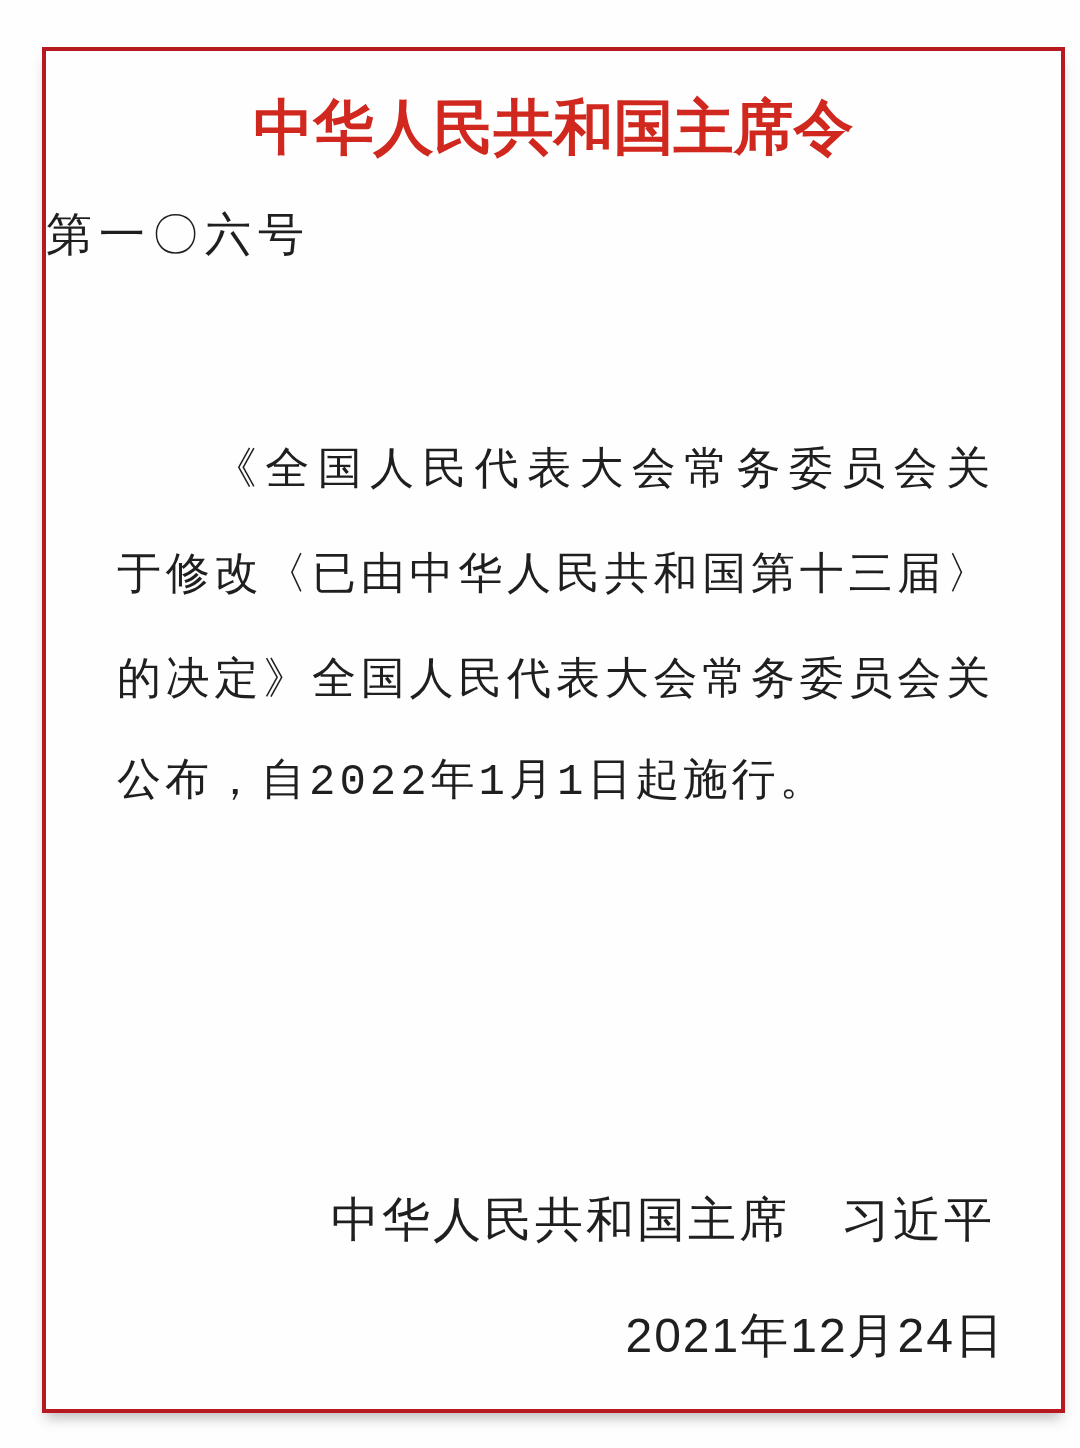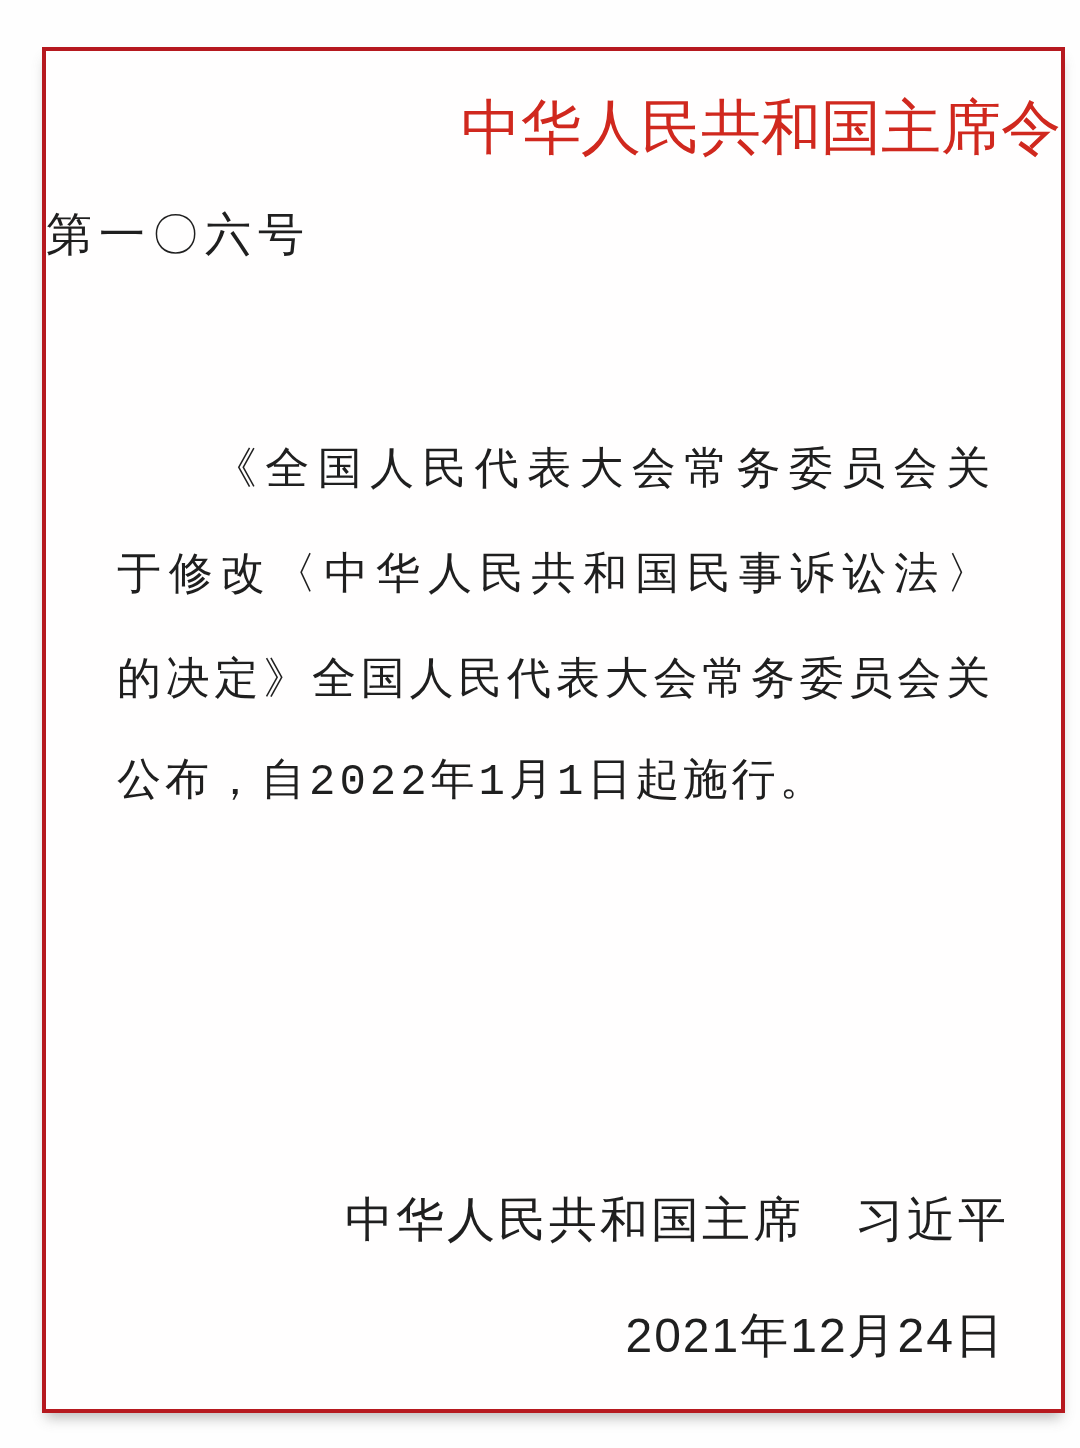--- a/index.html
+++ b/index.html
@@ -24,23 +24,23 @@
     box-sizing: border-box;
     border: 4px solid #b6191f;
     background: #fffefe;
     box-shadow: 0 9px 12px -4px rgba(110,110,110,0.45);
   }
   .title {
     position: absolute;
     top: 44px;
     left: 0;
     right: 0;
-    text-align: right;
+    text-align: center;
     font-size: 60px;
-    font-weight: normal;
+    font-weight: bold;
     color: #d0281e;
     line-height: 1.1;
   }
   .number {
     position: absolute;
     top: 158px;
     left: 0;
     right: 0;
     text-align: left;
     font-size: 46px;
@@ -69,21 +69,21 @@
   }
   .bodyline.last {
     text-align: left;
     text-align-last: left;
     letter-spacing: 4px;
     font-family: Liberation Mono, monospace;
   }
   .signature {
     position: absolute;
     top: 1140px;
-    right: 52px;
+    right: 66px;
     font-size: 48px;
     letter-spacing: 3px;
     color: #1f1f1f;
     line-height: 1.2;
     text-align: right;
   }
   .sig-spacer {
     display: inline-block;
     width: 52px;
   }
@@ -103,21 +103,21 @@
 
 <div class="page">
   <div class="frame">
 
     <div class="title">中华人民共和国主席令</div>
 
     <div class="number">第一〇六号</div>
 
     <div class="bodytext">
       <div class="bodyline first">《全国人民代表大会常务委员会关</div>
-      <div class="bodyline">于修改〈中华人民共和国民事诉讼法〉</div>
+      <div class="bodyline">于修改〈已由中华人民共和国第十三届〉</div>
       <div class="bodyline">的决定》全国人民代表大会常务委员会关</div>
       <div class="bodyline last">公布，自2022年1月1日起施行。</div>
     </div>
 
     <div class="signature">
       <span>中华人民共和国主席</span><span class="sig-spacer"></span><span>习近平</span>
     </div>
 
     <div class="datefield">2021年12月24日</div>
 

